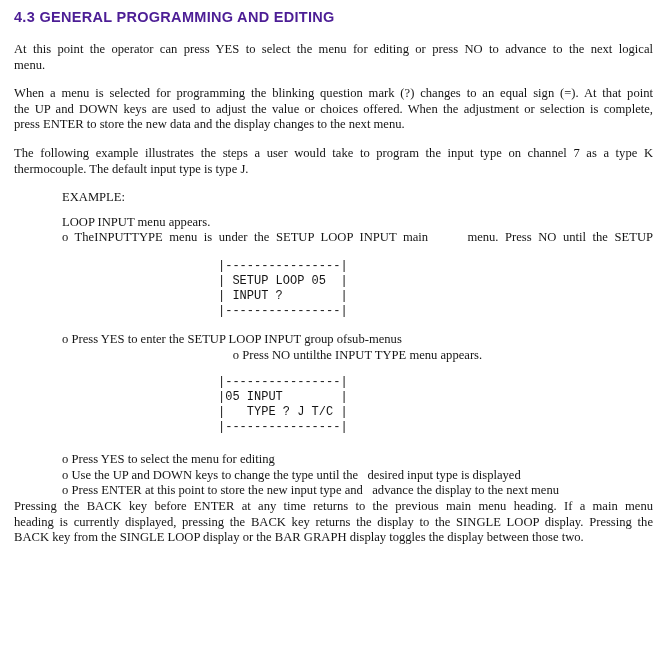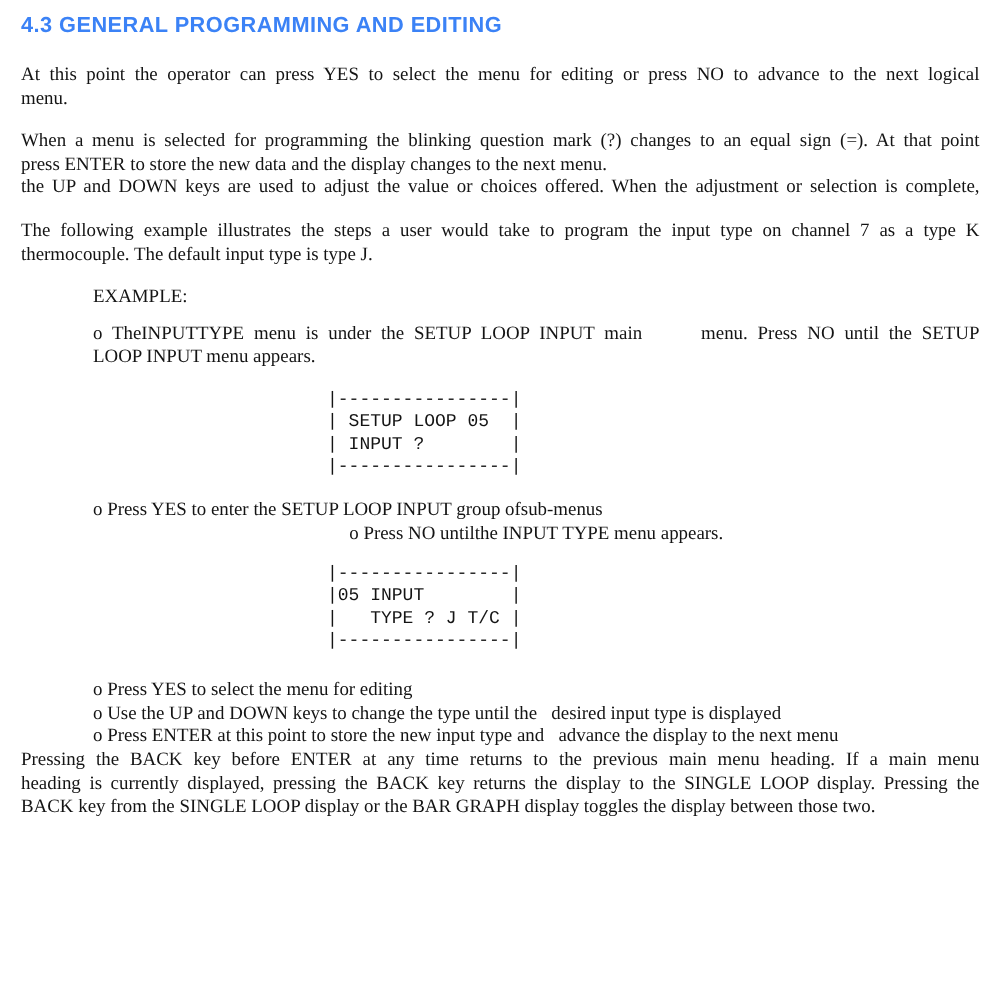--- a/index.html
+++ b/index.html
@@ -16,21 +16,21 @@
     font-size: 12.6px;
     line-height: 15.6px;
   }
   h1.section-heading {
     font-family: "Liberation Sans", sans-serif;
     font-size: 14.5px;
     line-height: 18px;
     font-weight: bold;
     letter-spacing: 0.3px;
     margin: 0 0 16px 0;
-    color: #3b82f6;
+    color: #4c1d95;
   }
   .para { margin: 0 0 13px 0; }
   .ln { display: block; }
   .j { text-align: justify; text-align-last: justify; }
   .example-label {
     font-weight: normal;
     margin: 3px 0 9px 48px;
   }
   .bullet-intro {
     margin: 0 0 13px 48px;
@@ -59,34 +59,34 @@
 
 
 
   <div class="para">
     <span class="ln j">At this point the operator can press YES to select the menu for editing or press NO to advance to the next logical</span>
     <span class="ln">menu.</span>
   </div>
 
   <div class="para">
     <span class="ln j">When a menu is selected for programming the blinking question mark (?) changes to an equal sign (=). At that point</span>
+    <span class="ln j">the UP and DOWN keys are used to adjust the value or choices offered. When the adjustment or selection is complete,</span>
     <span class="ln">press ENTER to store the new data and the display changes to the next menu.</span>
-    <span class="ln j">the UP and DOWN keys are used to adjust the value or choices offered. When the adjustment or selection is complete,</span>
   </div>
 
   <div class="para">
     <span class="ln j">The following example illustrates the steps a user would take to program the input type on channel 7 as a type K</span>
     <span class="ln">thermocouple. The default input type is type J.</span>
   </div>
 
   <div class="example-label">EXAMPLE:</div>
 
   <div class="bullet-intro">
+    <span class="ln">LOOP INPUT menu appears.</span>
     <span class="ln j">o TheINPUTTYPE menu is under the SETUP LOOP INPUT main&nbsp;&nbsp;&nbsp;&nbsp;&nbsp; menu. Press NO until the SETUP</span>
-    <span class="ln">LOOP INPUT menu appears.</span>
   </div>
 
   <pre class="lcd">|----------------|
 | SETUP LOOP 05  |
 | INPUT ?        |
 |----------------|</pre>
 
   <div class="bullet">o Press YES to enter the SETUP LOOP INPUT group ofsub-menus</div>
   <div class="bullet gap12">o Press NO untilthe INPUT TYPE menu appears.</div>
 

